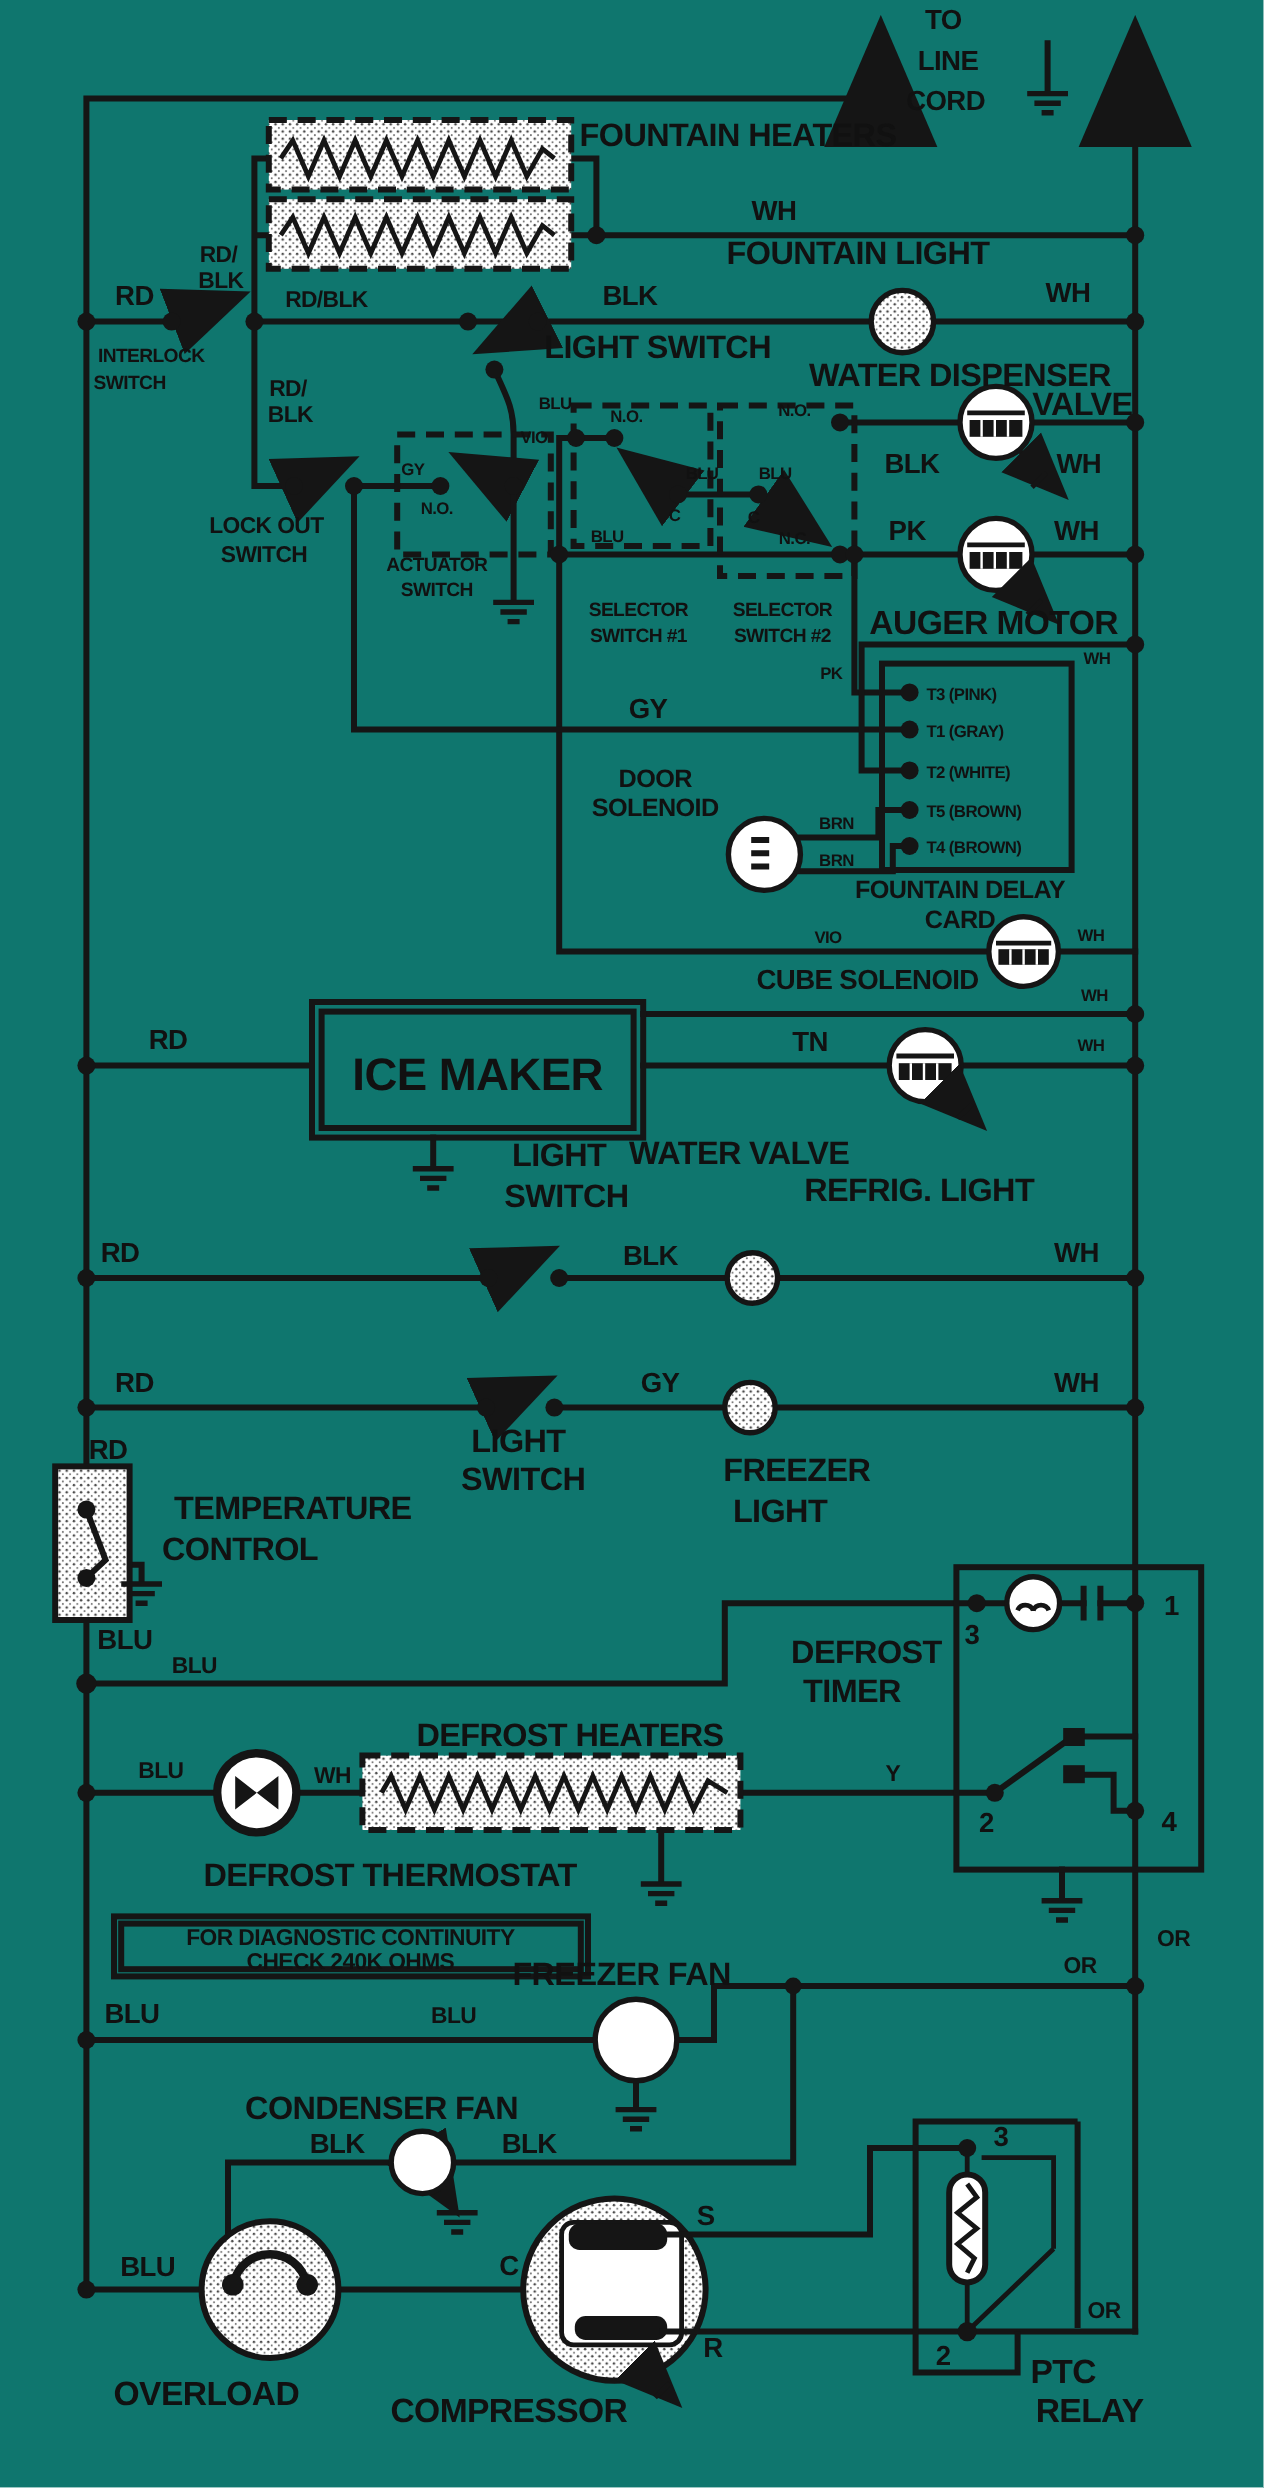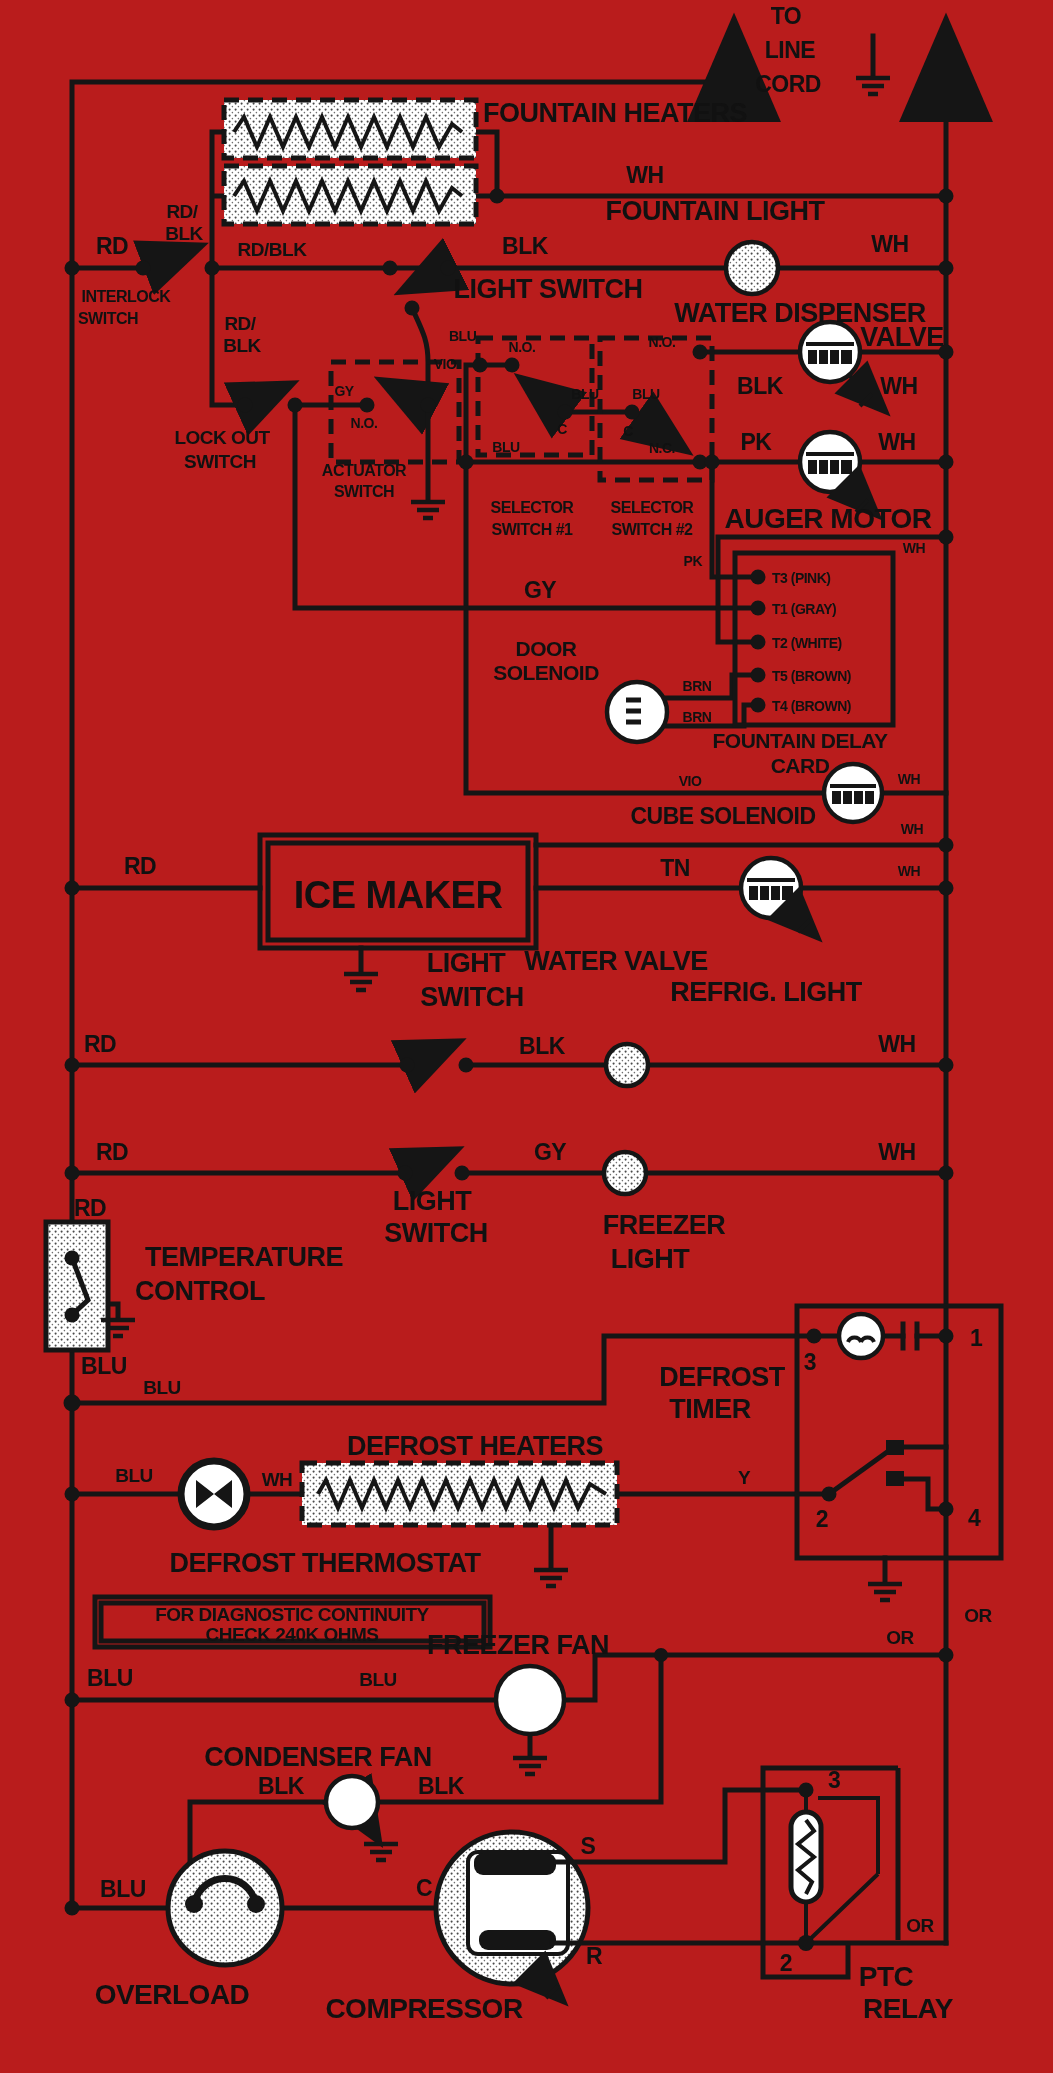--- a/index.html
+++ b/index.html
@@ -1,16 +1,16 @@
 <!DOCTYPE html>
 <html><head>
 <meta charset="utf-8">
 <style>
   html,body{margin:0;padding:0;background:#fff;}
-  .page{width:1053px;height:2073px;position:relative;background:#b91c1c;}
+  .page{width:1053px;height:2073px;position:relative;background:#0f766e;}
   svg{display:block;}
   svg text{font-family:"Liberation Sans","DejaVu Sans",sans-serif;font-weight:bold;fill:#111;letter-spacing:-0.5px;}
   .w{stroke:#151515;stroke-width:5;fill:none;stroke-linecap:square;}
   .w2{stroke:#151515;stroke-width:4;fill:none;}
   .dash{stroke:#151515;stroke-width:5;fill:url(#stip);stroke-dasharray:15 9;}
   .dashn{stroke:#151515;stroke-width:5;fill:none;stroke-dasharray:15 9;}
   .box{stroke:#151515;stroke-width:5;fill:none;}
   .comp{stroke:#151515;stroke-width:4.5;fill:#fff;}
   .lamp{stroke:#151515;stroke-width:4.5;fill:url(#stip);}
   .dot{fill:#151515;stroke:none;}

